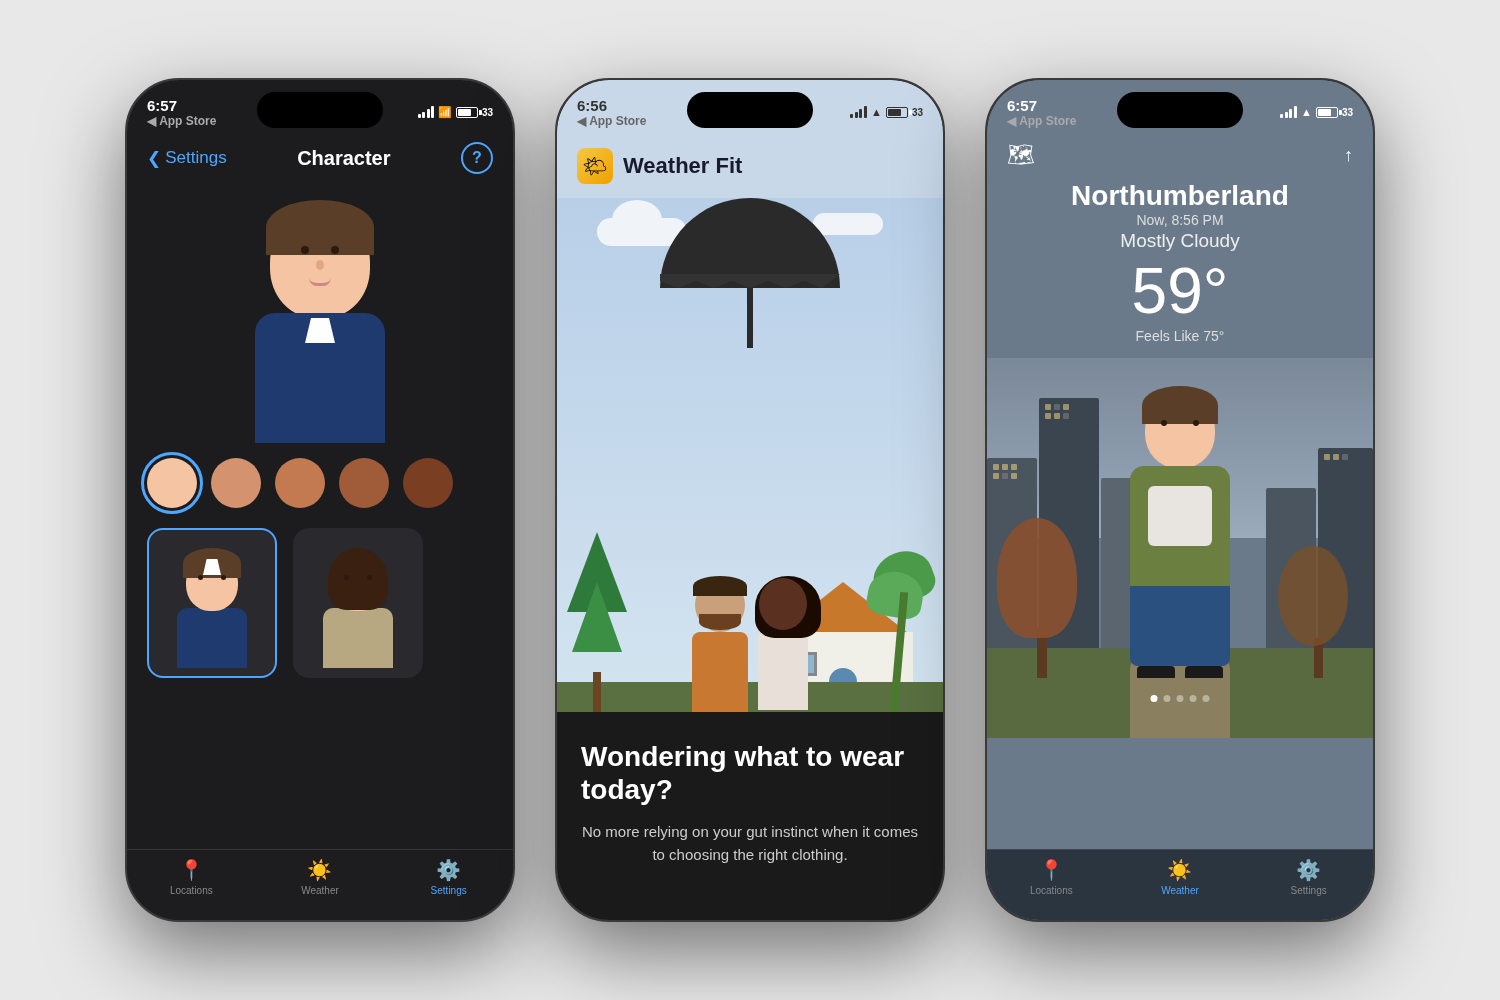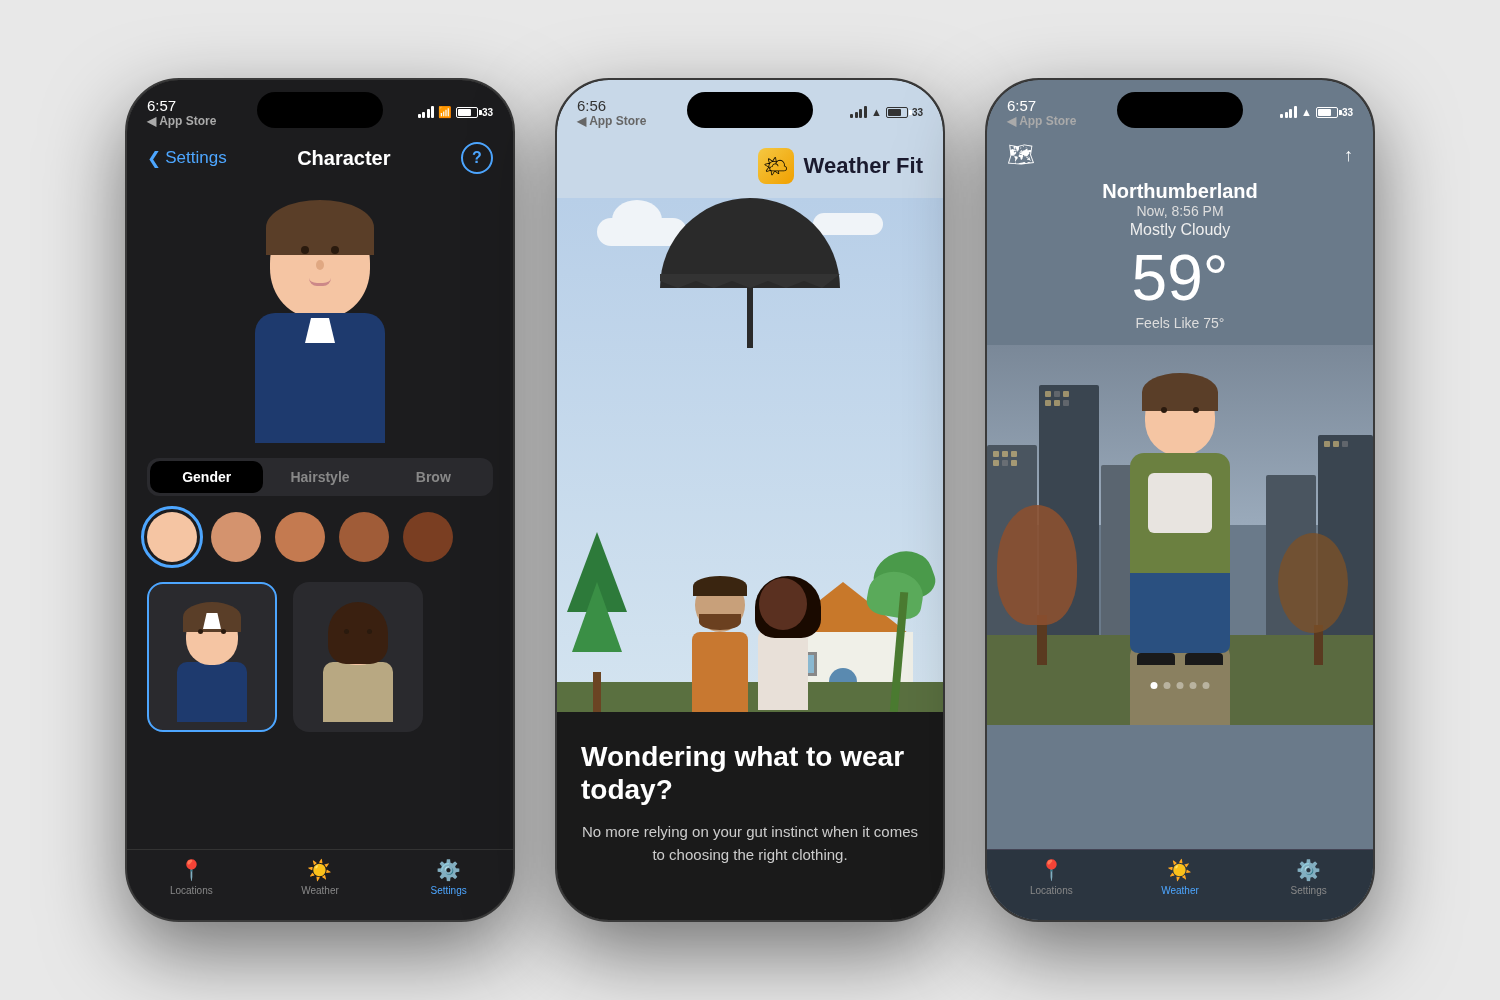--- a/index.html
+++ b/index.html
@@ -47,21 +47,21 @@
     .status-bar {
       display: flex;
       justify-content: space-between;
       align-items: center;
       padding: 14px 20px 4px;
       font-size: 12px;
       font-weight: 600;
       color: #fff;
       height: 54px;
     }
-    .status-time { font-size: 15px; font-weight: 400; }
+    .status-time { font-size: 15px; font-weight: 700; }
     .status-icons { display: flex; align-items: center; gap: 4px; font-size: 11px; }
 
     
     .phone1-screen {
       background: #1c1c1e;
       color: #fff;
       height: 100%;
     }
     .phone1-nav {
       display: flex;
@@ -288,21 +288,21 @@
       display: flex;
       flex-direction: column;
     }
     .phone2-top {
       background: #c8d8e8;
       flex: 1;
       position: relative;
       overflow: hidden;
       display: flex;
       flex-direction: column;
-      align-items: flex-end;
+      align-items: flex-start;
     }
     .wf-header {
       display: flex;
       align-items: center;
       gap: 10px;
       padding: 14px 20px;
       z-index: 10;
     }
     .wf-icon {
       width: 36px; height: 36px;
@@ -473,23 +473,23 @@
       align-items: center;
       justify-content: space-between;
       padding: 8px 20px 8px;
     }
     .p3-map-icon { font-size: 22px; }
     .p3-share-icon { font-size: 18px; }
     .p3-location-info {
       text-align: center;
       padding: 4px 20px 10px;
     }
-    .p3-city { font-size: 20px; font-weight: 700; text-align: center; }
+    .p3-city { font-size: 28px; font-weight: 700; text-align: center; }
     .p3-time { font-size: 14px; color: #ddd; }
-    .p3-condition { font-size: 16px; color: #eee; margin: 2px 0; }
+    .p3-condition { font-size: 19px; color: #eee; margin: 2px 0; }
     .p3-temp { font-size: 64px; font-weight: 200; }
     .p3-feels { font-size: 14px; color: #ddd; }
     
     .p3-scene {
       position: relative;
       height: 380px;
       overflow: hidden;
       margin-top: 4px;
     }
     .p3-sky {
@@ -671,25 +671,20 @@
             </div>
             <div class="avatar-nose"></div>
             <div class="avatar-mouth"></div>
           </div>
           <div class="avatar-body">
             <div class="avatar-collar"></div>
           </div>
         </div>
       </div>
 
-      <div class="char-tabs">
-        <div class="char-tab active">Gender</div>
-        <div class="char-tab">Hairstyle</div>
-        <div class="char-tab">Brow</div>
-      </div>
 
       <div class="skin-swatches">
         <div class="swatch selected" style="background:#f5c5a3"></div>
         <div class="swatch" style="background:#d4936e"></div>
         <div class="swatch" style="background:#c47a50"></div>
         <div class="swatch" style="background:#a05c38"></div>
         <div class="swatch" style="background:#7a3e22"></div>
       </div>
 
       <div class="char-options">

